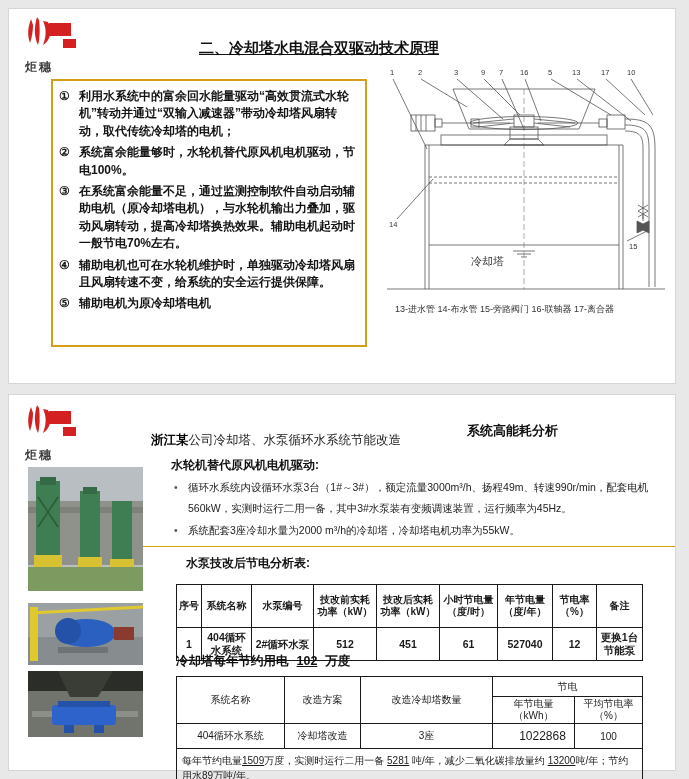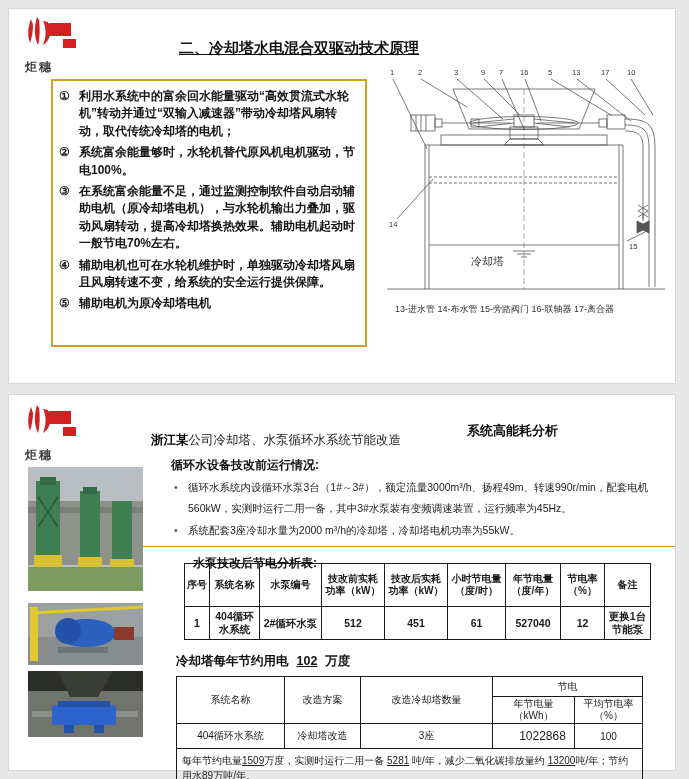--- a/index.html
+++ b/index.html
@@ -14,21 +14,21 @@
     border:1px solid #d6d6d6;box-sizing:border-box;
   }
   #slide1{top:8px;height:376px;}
   #slide2{top:394px;height:377px;}
 
   
   .logo{position:absolute;width:70px;}
   .logo .brand{font-size:12px;font-weight:bold;color:#3c3c3c;letter-spacing:2px;margin-top:-2px;margin-left:4px;}
 
   
-  .s1-title{position:absolute;left:150px;top:30px;width:280px;text-align:center;
+  .s1-title{position:absolute;left:150px;top:30px;width:280px;text-align:right;
     font-size:15px;font-weight:bold;text-decoration:underline;color:#111;}
   .listbox{position:absolute;left:42px;top:70px;width:316px;height:268px;
     border:2px solid #D4A017;box-sizing:border-box;padding:7px 8px 4px 6px;}
   .li{display:flex;margin-bottom:4px;}
   .li .num{width:20px;flex:0 0 20px;font-size:12px;font-weight:bold;padding-top:1px;}
   .li .txt{flex:1;font-size:12px;font-weight:bold;line-height:1.45;color:#141414;}
 
   .diagram{position:absolute;left:374px;top:50px;width:292px;}
   .diagram svg{display:block;}
   .legend{margin-top:4px;padding-left:12px;font-size:9px;color:#333;line-height:1.9;white-space:nowrap;}
@@ -36,25 +36,25 @@
   
   .s2-title{position:absolute;left:150px;top:12px;font-size:14px;font-weight:bold;color:#d40000;}
   .s2-sub{position:absolute;left:142px;top:37px;font-size:12.5px;color:#222;}
   .s2-sub b{color:#000;}
   .s2-analysis{position:absolute;left:458px;top:27px;font-size:13px;font-weight:bold;color:#111;}
   .s2-section{position:absolute;left:162px;top:62px;font-size:12px;font-weight:bold;color:#111;}
   .bullets{position:absolute;left:165px;top:82px;width:500px;}
   .bullet{display:flex;font-size:10.5px;color:#222;line-height:2.0;margin-bottom:1px;}
   .bullet .bdot{width:14px;flex:0 0 14px;color:#555;}
   .gold-line{position:absolute;left:60px;top:151px;width:606px;height:0;border-top:1.5px solid #D4A017;}
-  .t1-title{position:absolute;left:184px;top:160px;font-size:12px;font-weight:bold;color:#111;}
+  .t1-title{position:absolute;left:177px;top:160px;font-size:12px;font-weight:bold;color:#111;}
   .tbl{border-collapse:collapse;table-layout:fixed;}
   .tbl td,.tbl th{border:1.4px solid #1a1a1a;text-align:center;vertical-align:middle;
     padding:1px 2px;overflow:hidden;}
-  #table1{position:absolute;left:167px;top:168px;width:466px;font-size:10px;margin-left:8px;}
+  #table1{position:absolute;left:167px;top:189px;width:466px;font-size:10px;}
   #table1 th{font-weight:bold;font-size:10px;line-height:1.25;height:40px;}
   #table1 td{font-weight:bold;font-size:10.5px;height:30px;line-height:1.2;}
   .saving-note{position:absolute;left:167px;top:258px;font-size:12.5px;font-weight:bold;color:#111;}
   .saving-note .uval{text-decoration:underline;padding:0 8px;}
   #table2{position:absolute;left:167px;top:281px;width:466px;font-size:10px;}
   #table2 th{font-weight:normal;font-size:10px;height:17px;line-height:1.2;}
   #table2 td{font-size:10px;height:22px;}
   #table2 td.big{font-size:12px;padding-left:20px;}
   #table2 td.note-cell{text-align:left;padding:4px 5px 10px 5px;font-size:10px;line-height:1.5;height:auto;}
   .useg{text-decoration:underline;}
@@ -204,21 +204,21 @@
       <rect x="28" y="8" width="22" height="13" fill="#d42020"></rect>
       <rect x="42" y="24" width="13" height="9" fill="#d42020"></rect>
     </svg>
     <div class="brand">炬穗</div>
   </div>
 
   <div class="s2-sub">
     <b>浙江某</b><span>公司冷却塔、水泵循环水系统节能改造</span>
   </div>
   <div class="s2-analysis">系统高能耗分析</div>
-  <div class="s2-section">循环水设备技改前运行情况:</div>
+  <div class="s2-section">水轮机替代原风机电机驱动:</div>
 
   <div class="bullets">
     <div class="bullet">
       <span class="bdot">•</span>
       <span>循环水系统内设循环水泵3台（1#～3#），额定流量3000m³/h、扬程49m、转速990r/min，配套电机560kW，实测时运行二用一备，其中3#水泵装有变频调速装置，运行频率为45Hz。</span>
     </div>
     <div class="bullet">
       <span class="bdot">•</span>
       <span>系统配套3座冷却水量为2000 m³/h的冷却塔，冷却塔电机功率为55kW。</span>
     </div>

